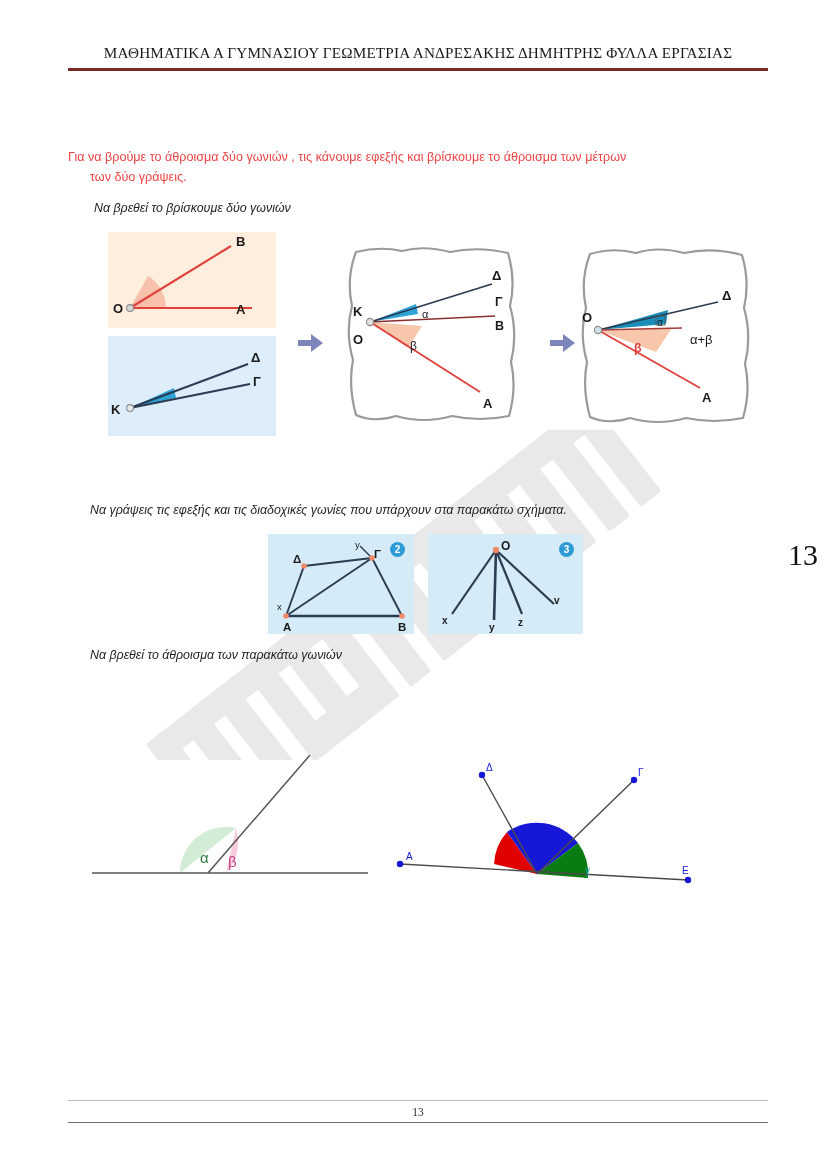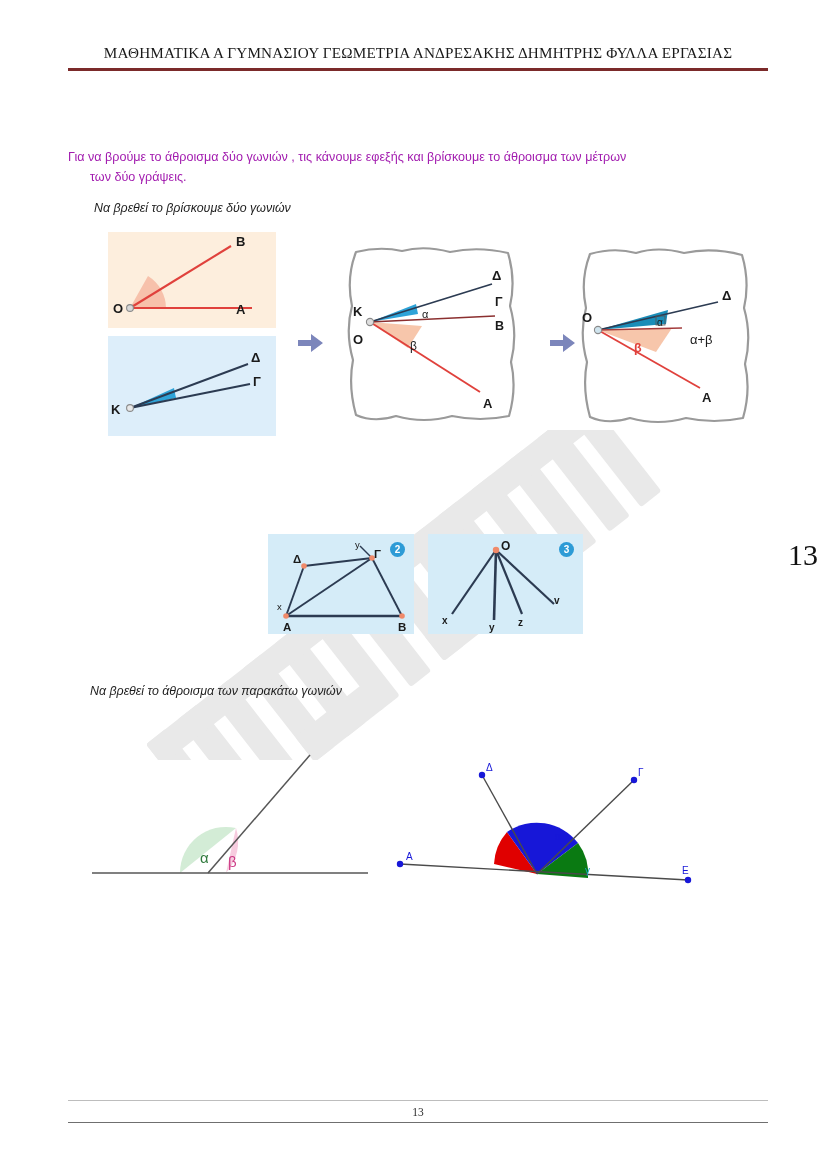--- a/index.html
+++ b/index.html
@@ -51,39 +51,39 @@
     height: 3px;
     background: #7b2a2a;
     width: 700px;
   }
 
   
   .para {
     position: absolute;
     font-family: "Liberation Sans", sans-serif;
     font-size: 12.6px;
-    color: #a21caf;
+    color: #ef4444;
     line-height: 1.55;
     z-index: 3;
   }
   .para.intro { left: 68px; top: 148px; width: 680px; }
   .para.intro .l2 { padding-left: 22px; }
 
   .prompt {
     position: absolute;
     font-family: "Liberation Sans", sans-serif;
     font-style: italic;
     font-size: 12.4px;
     color: #1d1d1d;
     z-index: 3;
     white-space: nowrap;
   }
   .prompt.p1 { left: 94px; top: 201px; }
   .prompt.p2 { left: 90px; top: 503px; }
-  .prompt.p3 { left: 90px; top: 684px; }
+  .prompt.p3 { left: 90px; top: 648px; }
 
   
   .bignum {
     position: absolute;
     right: 10px;
     top: 538px;
     font-family: "Liberation Serif", serif;
     font-size: 30px;
     color: #111;
     z-index: 3;
@@ -268,20 +268,21 @@
         <text x="10" y="82" font-size="13" font-weight="bold" fill="#1a1a1a">O</text>
         <text x="150" y="60" font-size="13" font-weight="bold" fill="#1a1a1a">Δ</text>
         <text x="130" y="162" font-size="13" font-weight="bold" fill="#1a1a1a">A</text>
         <text x="85" y="86" font-size="10" fill="#1a1a1a">α</text>
         <text x="62" y="112" font-size="12.5" font-weight="bold" fill="#e0413c">β</text>
         <text x="118" y="104" font-size="13" fill="#1a1a1a">α+β</text>
       </svg>
     </div>
   </div>
 
+  <div class="prompt p2">Να γράψεις τις εφεξής και τις διαδοχικές γωνίες που υπάρχουν στα παρακάτω σχήματα.</div>
 
   <div class="bignum">13</div>
 
   <div class="fig2box">
     <svg width="146" height="100" viewBox="0 0 146 100">
       <line x1="18" y1="82" x2="134" y2="82" stroke="#2c3b52" stroke-width="2.6"></line>
       <line x1="18" y1="82" x2="36" y2="32" stroke="#2c3b52" stroke-width="1.9"></line>
       <line x1="36" y1="32" x2="104" y2="24" stroke="#2c3b52" stroke-width="1.9"></line>
       <line x1="18" y1="82" x2="104" y2="24" stroke="#2c3b52" stroke-width="1.9"></line>
       <line x1="104" y1="24" x2="134" y2="82" stroke="#2c3b52" stroke-width="1.9"></line>

